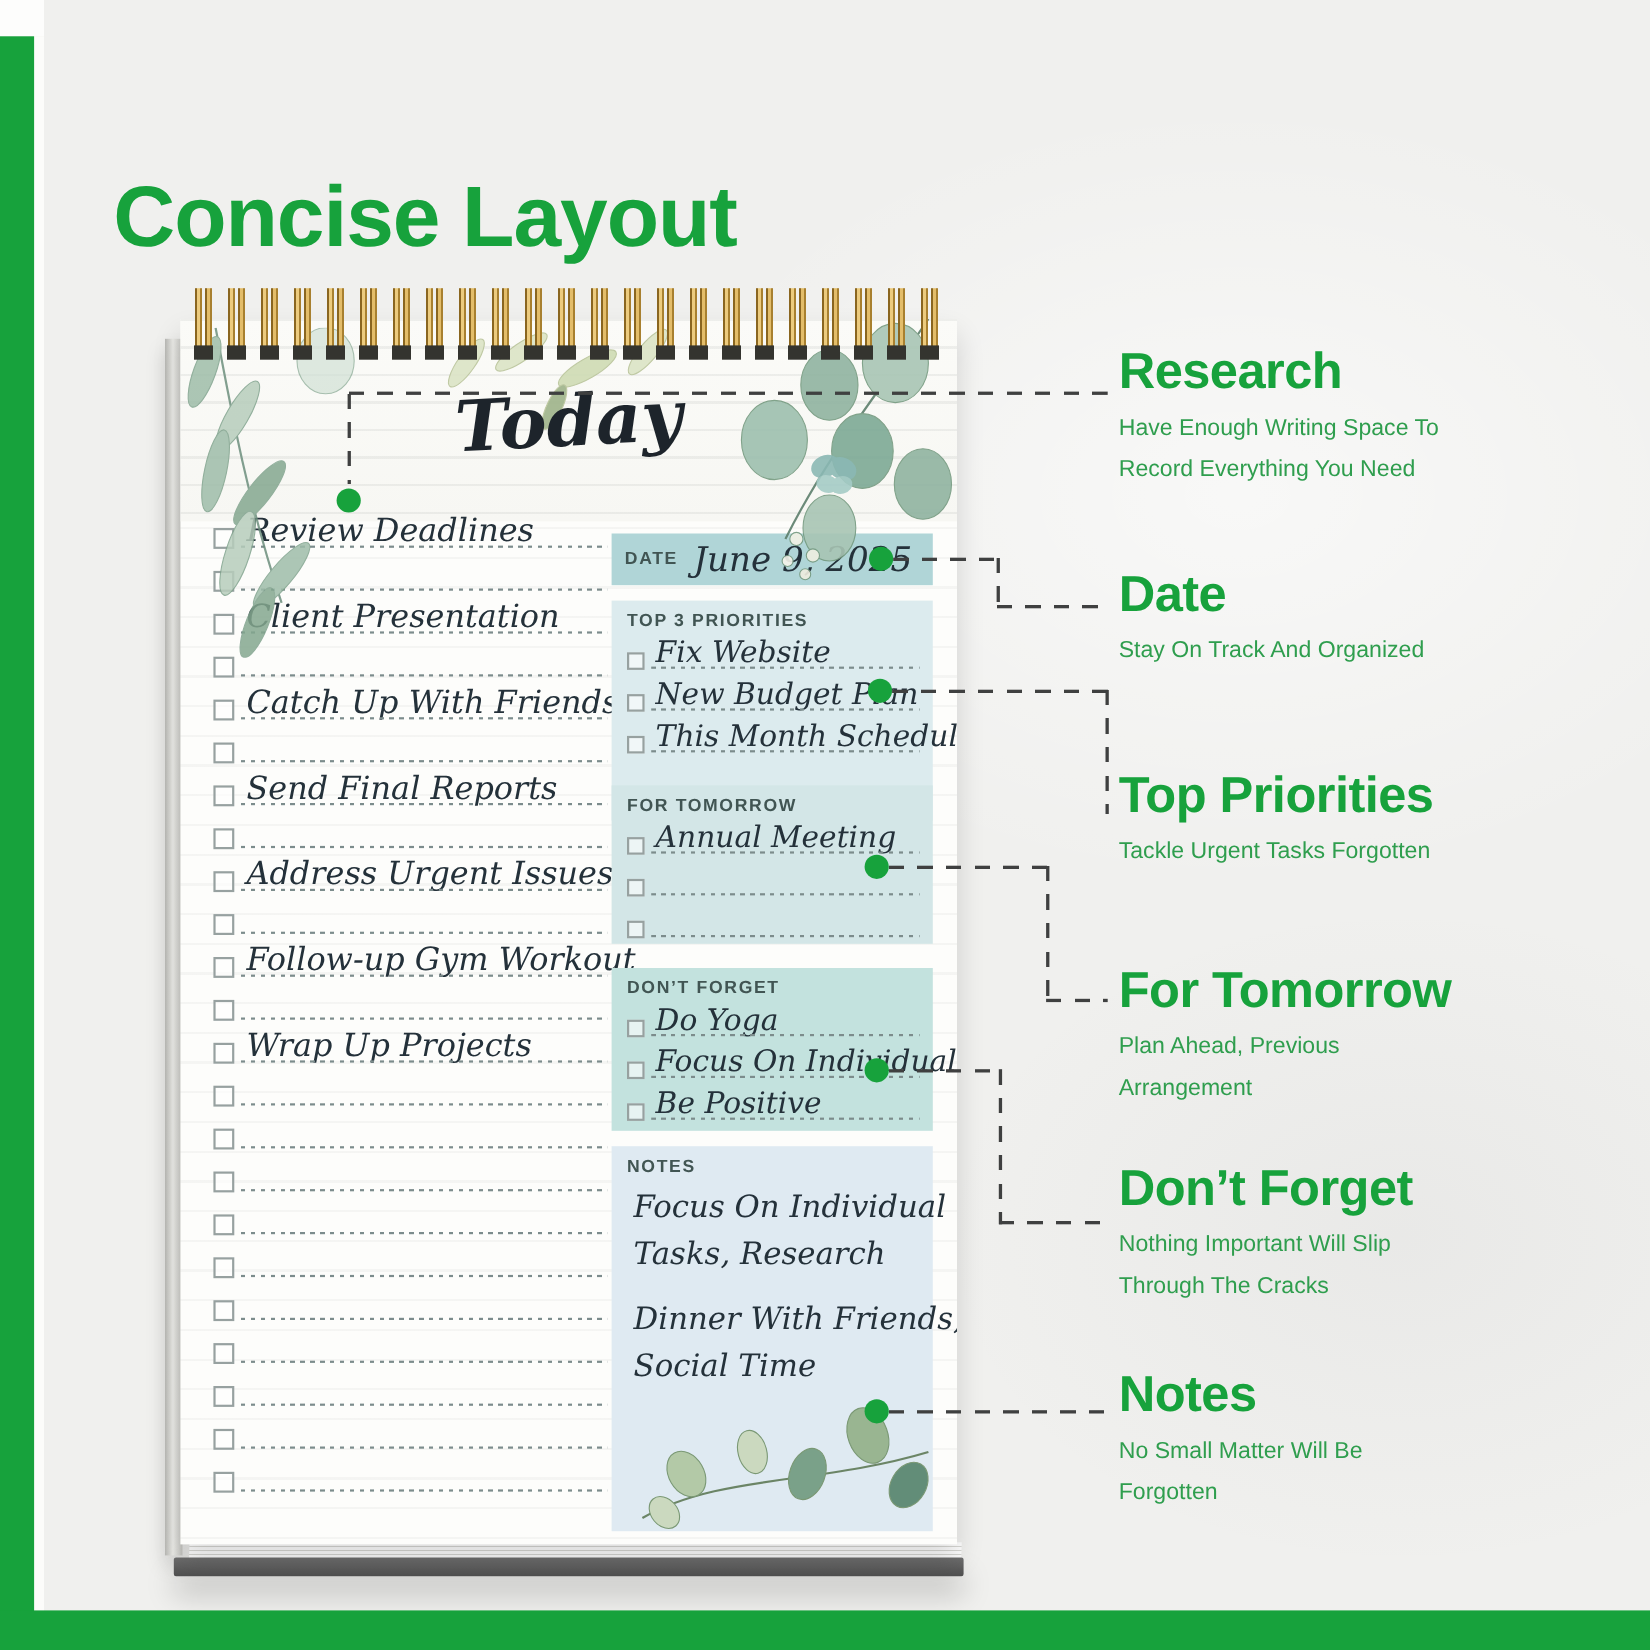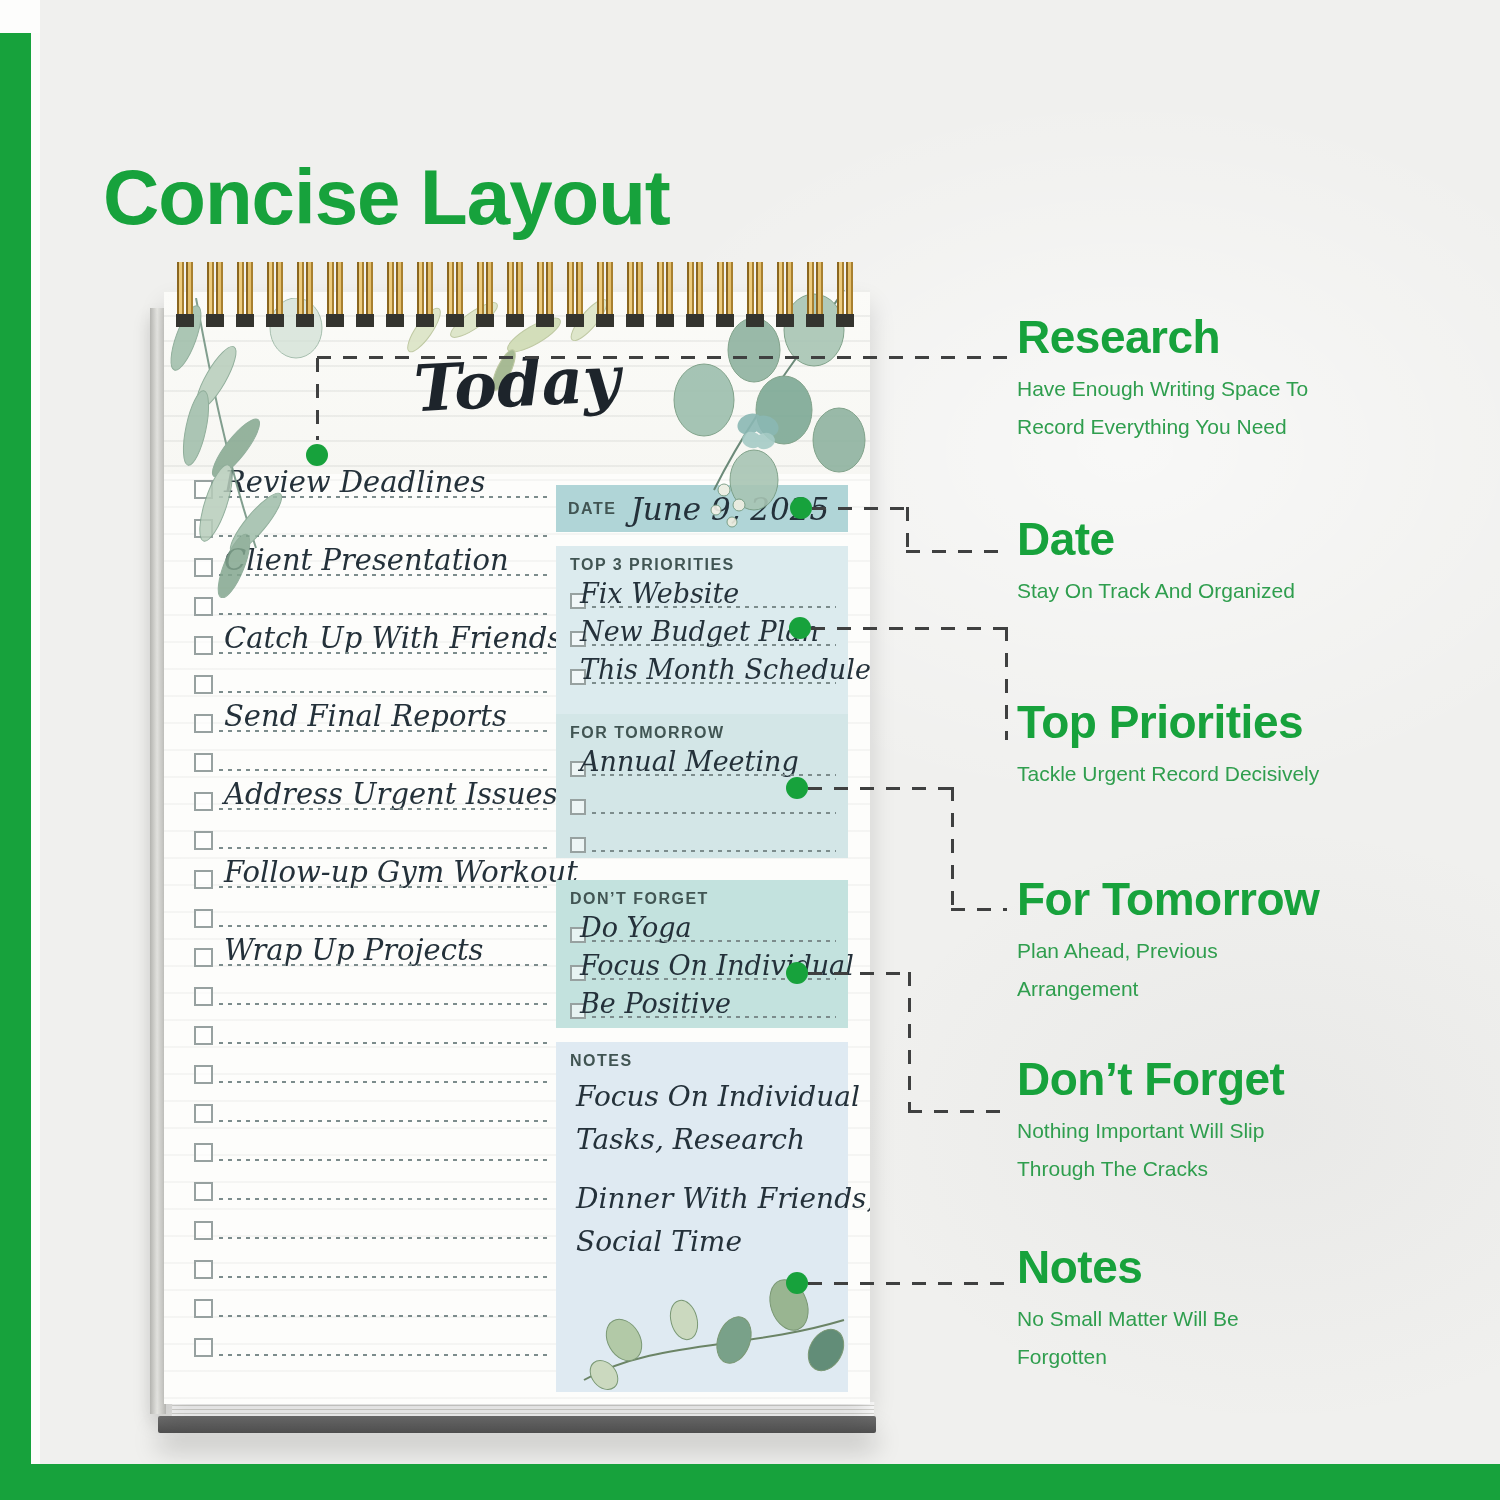--- a/index.html
+++ b/index.html
@@ -108,21 +108,21 @@
     display:flex; align-items:center; padding:0 12px;
   }
   .date-bar .hw { font-size:31px; margin-left:14px; }
   .sec-box { padding:10px 12px 8px 14px; }
   .priorities { top:256px; height:200px; background:#dcebee; }
   .tomorrow   { top:424px; height:144px; background:#d3e6e7; }
   .dontforget { top:590px; height:148px; background:#c3e2de; }
   .notes      { top:752px; height:350px; background:#dfeaf2; }
   .srow { position:relative; height:38px; }
   .srow .cbx { width:16px; height:16px; border-width:2px; bottom:3px; }
-  .srow .hw { position:absolute; left:10px; bottom:3px; font-size:27px; }
+  .srow .hw { position:absolute; left:26px; bottom:3px; font-size:27px; }
   .srow .dotline { left:22px; bottom:4px; }
   .note-line { font-family:"DejaVu Serif", serif; font-style:italic; font-size:28px; color:var(--ink); margin-top:10px; margin-left:6px; white-space:nowrap; }
   .note-gap { margin-top:26px; }
 
   
   .dot { position:absolute; width:22px; height:22px; border-radius:50%; background:var(--green); z-index:7; }
   .hdash { position:absolute; height:3px; z-index:7;
     background:repeating-linear-gradient(90deg,var(--dash) 0 14px, rgba(0,0,0,0) 14px 26px); }
   .vdash { position:absolute; width:3px; z-index:7;
     background:repeating-linear-gradient(180deg,var(--dash) 0 14px, rgba(0,0,0,0) 14px 26px); }
@@ -441,21 +441,21 @@
   <div class="annot" style="top:513px;">
     <div class="annot-h">Date</div>
     <div class="annot-d">
       <div>Stay On Track And Organized</div>
     </div>
   </div>
 
   <div class="annot" style="top:696px;">
     <div class="annot-h">Top Priorities</div>
     <div class="annot-d">
-      <div>Tackle Urgent Record Decisively</div>
+      <div>Tackle Urgent Tasks Forgotten</div>
     </div>
   </div>
 
   <div class="annot" style="top:873px;">
     <div class="annot-h">For Tomorrow</div>
     <div class="annot-d">
       <div>Plan Ahead, Previous</div>
       <div>Arrangement</div>
     </div>
   </div>

